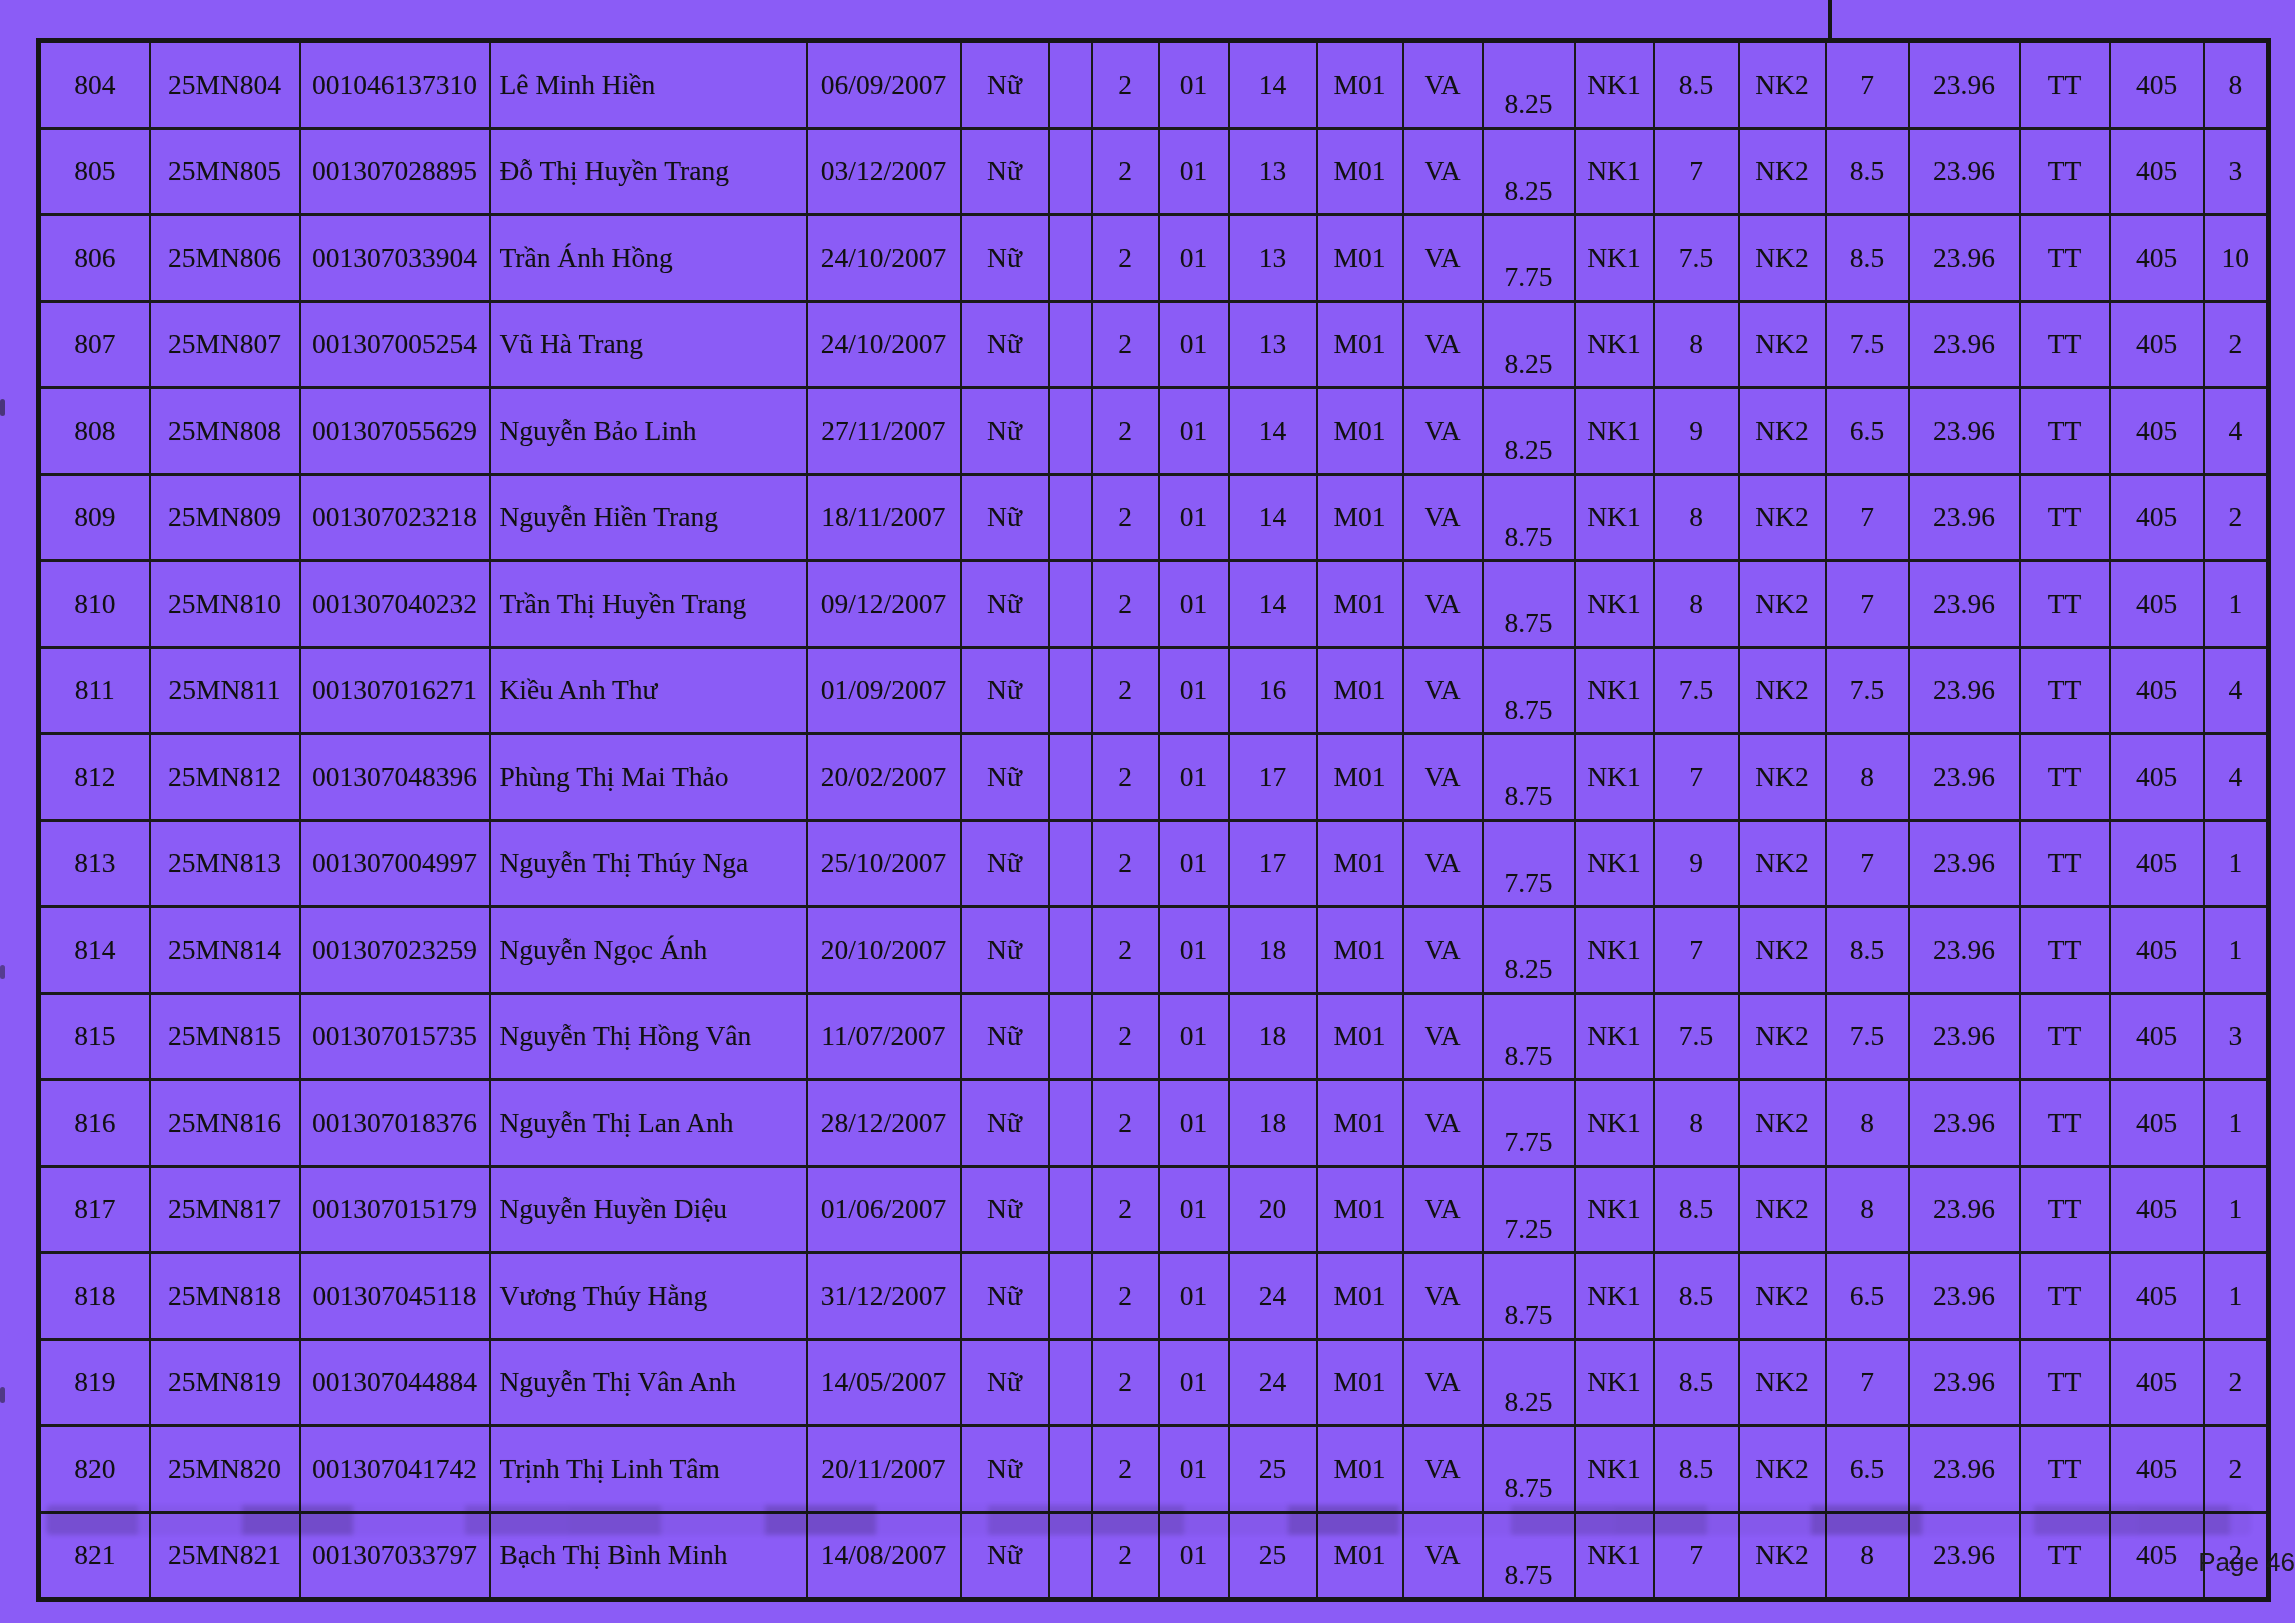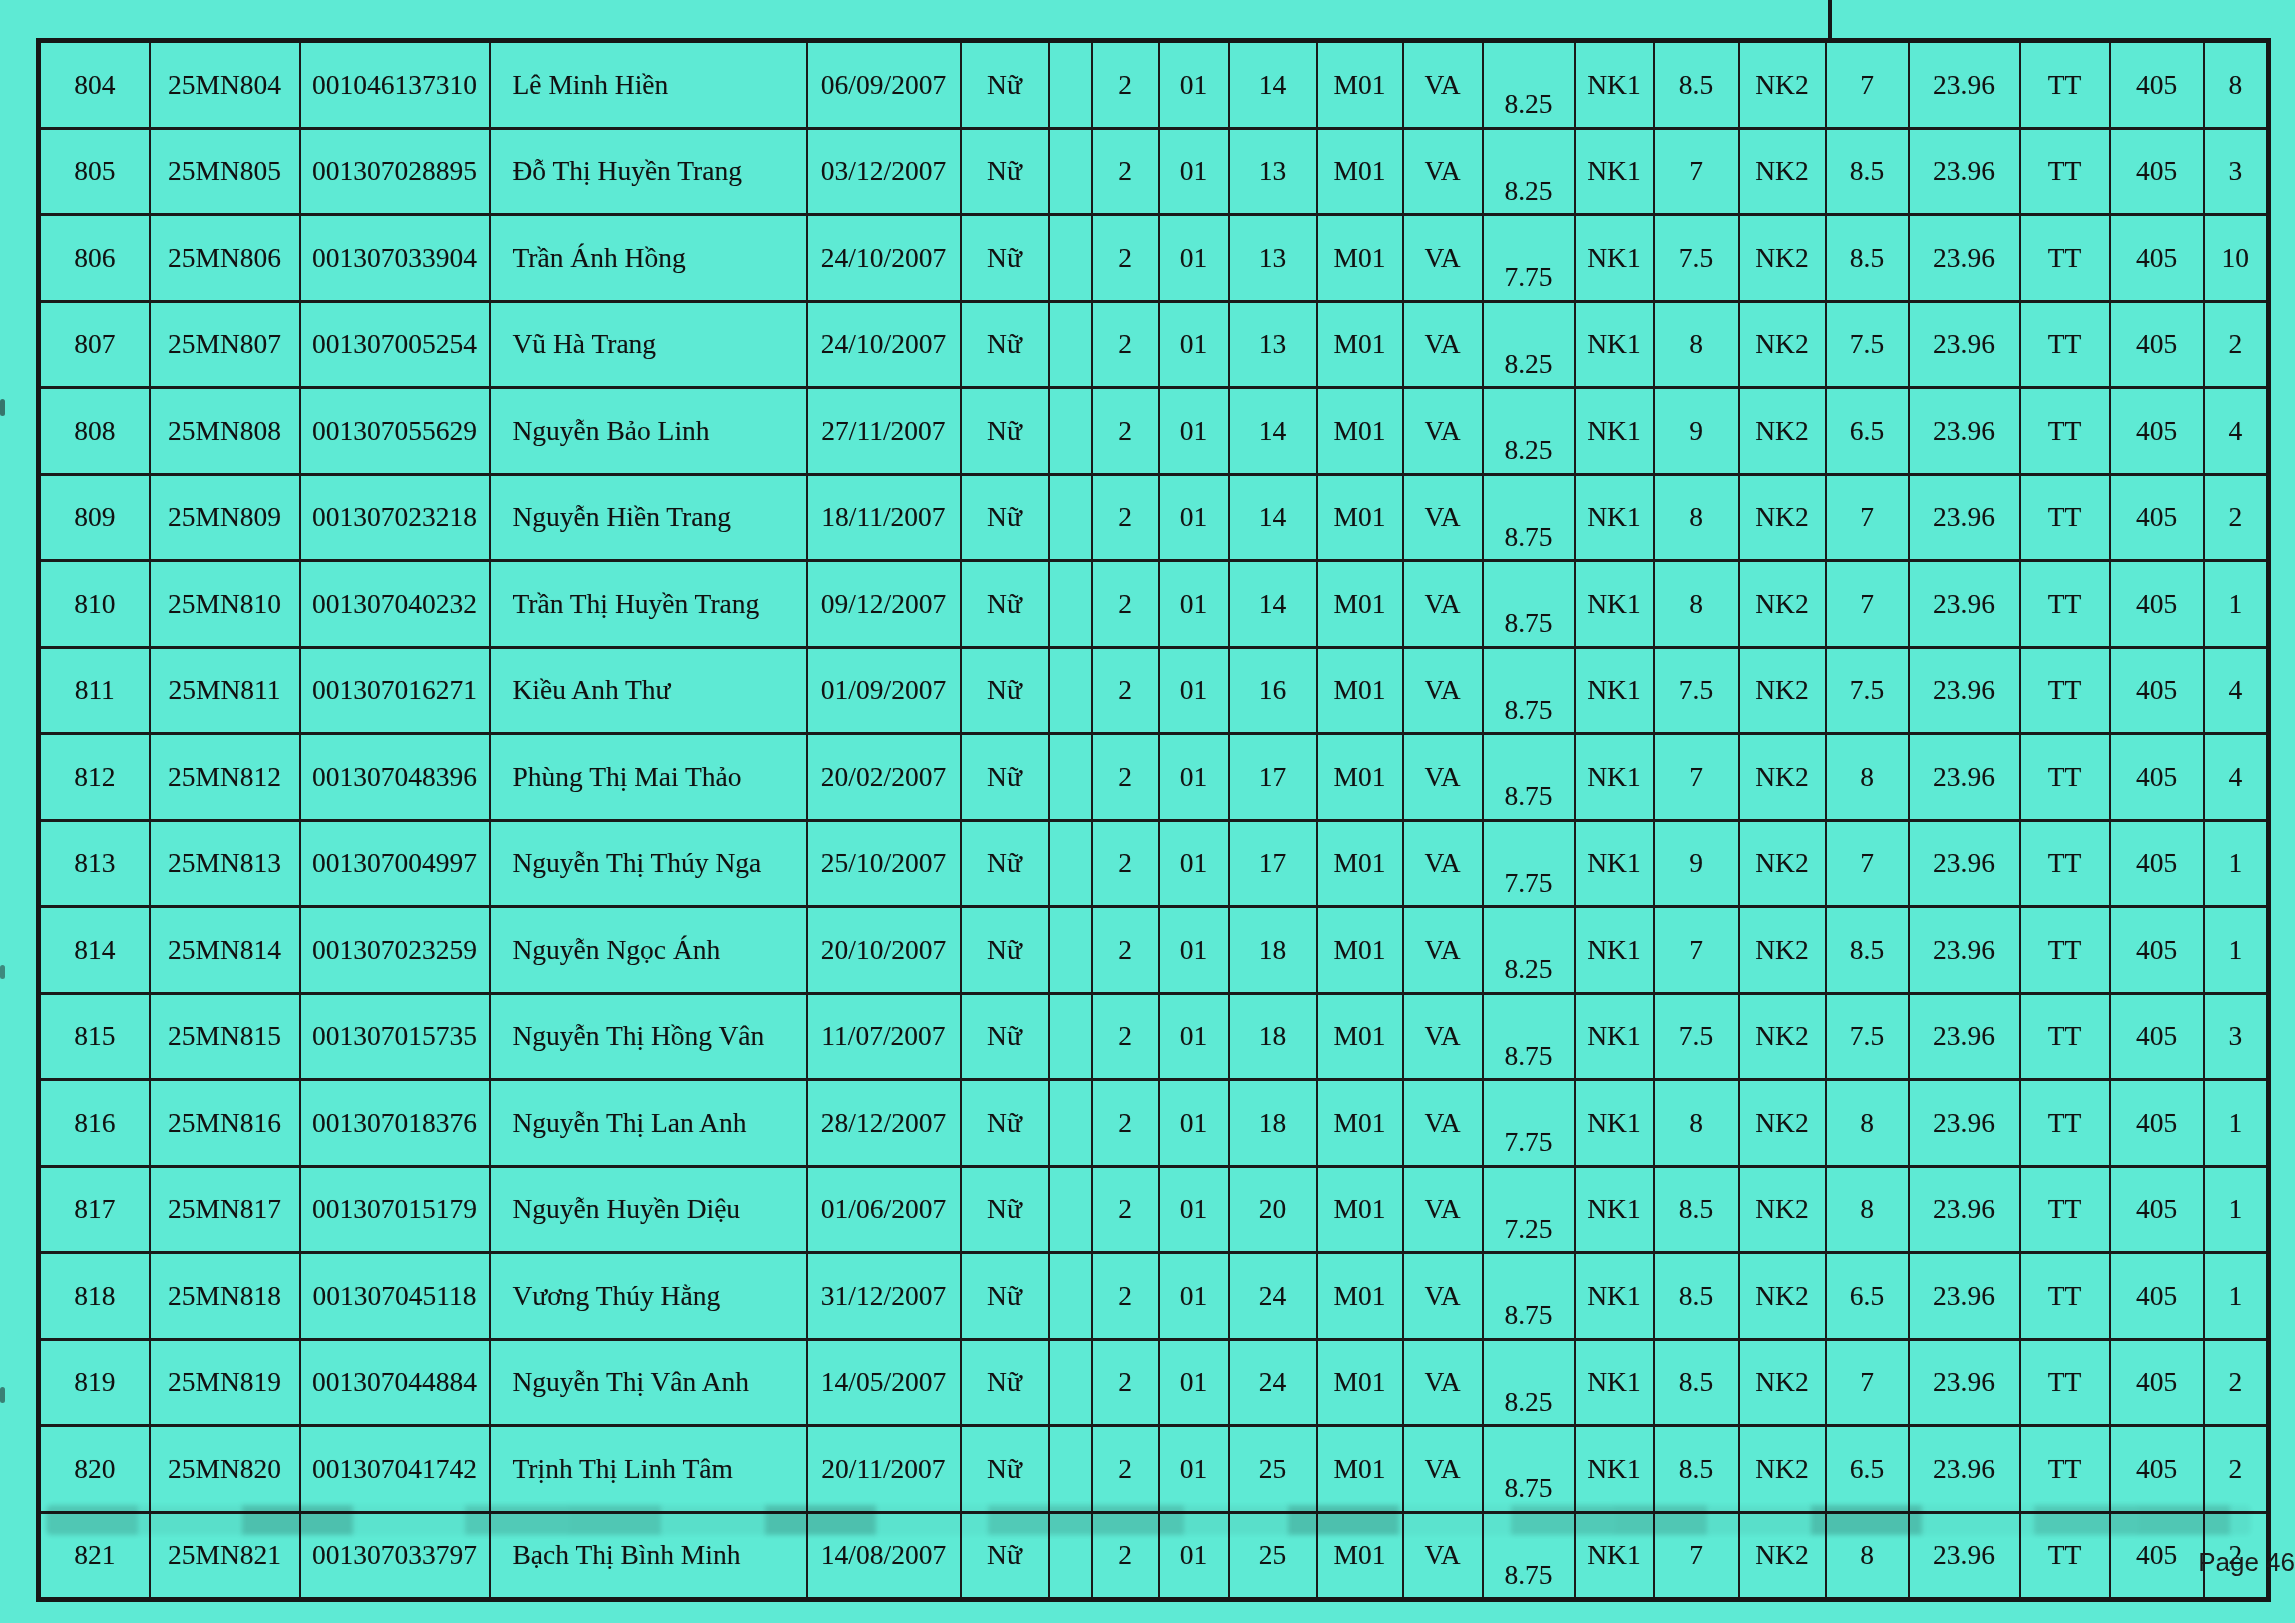--- a/index.html
+++ b/index.html
@@ -1,19 +1,19 @@
 <!DOCTYPE html>
 <html style="font-size:10.5px"><head>
 <meta charset="utf-8">
 <style>
   html,body{margin:0;padding:0;background:#e9e9e9;}
   .page{
     position:relative;
     width:2295px;height:1624px;
-    background:#5eead4;
+    background:#8b5cf6;
     overflow:hidden;
     font-family:"Liberation Serif","DejaVu Serif",serif;
     color:#111;
   }
   table.results{
     position:absolute;left:36px;top:38px;
     width:2231px;
     border-collapse:collapse;
     table-layout:fixed;
     border:5.2px solid #161616;
@@ -24,21 +24,21 @@
     border-bottom-width:3.3px;
     height:77px;
     font-size:27.5px;
     text-align:center;
     vertical-align:middle;
     padding:0 2.6px;
     white-space:nowrap;
     overflow:hidden;
     text-shadow:0 0 0.7px rgba(0,0,0,.25);
   }
-  table.results td.c4{text-align:left;padding-left:22px;}
+  table.results td.c4{text-align:left;padding-left:9px;}
   table.results td.c13{vertical-align:bottom;padding-bottom:6.5px;}
   
   .artifact{position:absolute;background:#161616;}
   .top-right-line{left:1828px;top:0;width:3.9px;height:38px;}
   .edge-mark1{left:0;top:399px;width:5.2px;height:17px;opacity:.55;border-radius:2.6px;}
   .edge-mark2{left:0;top:965px;width:4.6px;height:14.4px;opacity:.45;border-radius:2.6px;}
   .edge-mark3{left:0;top:1387px;width:5.2px;height:15.7px;opacity:.5;border-radius:2.6px;}
   .bottom-band{
     position:absolute;left:46px;top:1505px;width:2205px;height:30px;
     background:repeating-linear-gradient(90deg,

